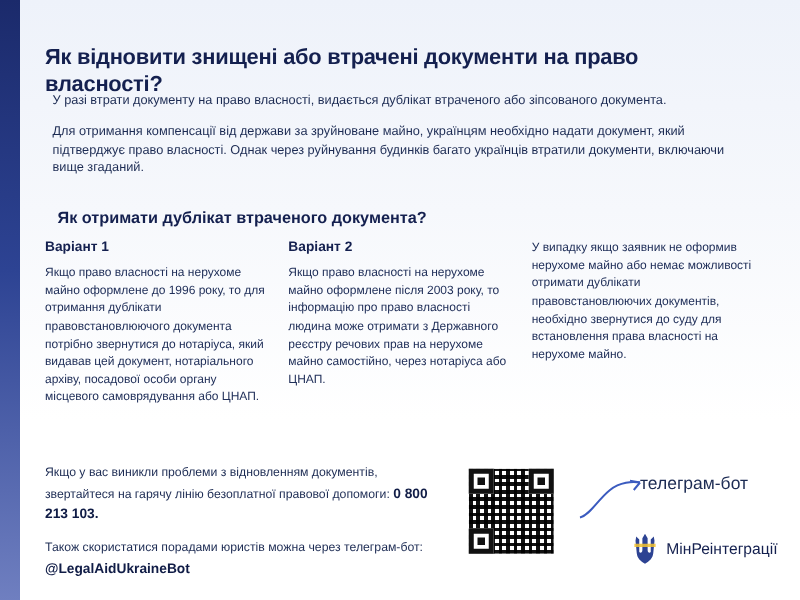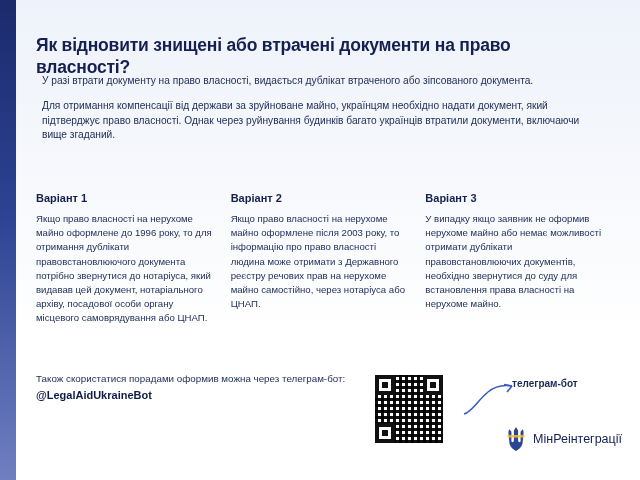--- a/index.html
+++ b/index.html
@@ -109,23 +109,22 @@
     width: 6px; height: 6px; background: #111; display: block;
   }
   .arrow {
     position: absolute;
     left: 462px; top: 382px;
     width: 54px; height: 34px;
   }
   .tg-label {
     position: absolute;
     left: 512px; top: 378px;
-    font-size: 10px;
+    font-size: 14px;
     color: #1c2b53;
-    font-weight: bold;
   }
   .brand {
     position: absolute;
     right: 18px; bottom: 28px;
     display: flex;
     align-items: center;
     gap: 7px;
   }
   .brand-mark {
     width: 20px; height: 26px;
@@ -144,39 +143,42 @@
 
   <div class="left-bar"></div>
 
   <h1 class="title">Як відновити знищені або втрачені документи на право власності?</h1>
 
   <div class="intro">
     <p>У разі втрати документу на право власності, видається дублікат втраченого або зіпсованого документа.</p>
     <p>Для отримання компенсації від держави за зруйноване майно, українцям необхідно надати документ, який підтверджує право власності. Однак через руйнування будинків багато українців втратили документи, включаючи вище згаданий.</p>
   </div>
 
+  <h2 class="subtitle">Як отримати дублікат втраченого документа?</h2>
 
   <div class="columns">
     <div class="col">
       <div class="col-head">Варіант 1</div>
       <div class="col-body">Якщо право власності на нерухоме майно оформлене до 1996 року, то для отримання дублікати правовстановлюючого документа потрібно звернутися до нотаріуса, який видавав цей документ, нотаріального архіву, посадової особи органу місцевого самоврядування або ЦНАП.</div>
     </div>
     <div class="col">
       <div class="col-head">Варіант 2</div>
       <div class="col-body">Якщо право власності на нерухоме майно оформлене після 2003 року, то інформацію про право власності людина може отримати з Державного реєстру речових прав на нерухоме майно самостійно, через нотаріуса або ЦНАП.</div>
     </div>
     <div class="col">
-      <div class="col-head">Варіант 3</div>
       <div class="col-body">У випадку якщо заявник не оформив нерухоме майно або немає можливості отримати дублікати правовстановлюючих документів, необхідно звернутися до суду для встановлення права власності на нерухоме майно.</div>
     </div>
   </div>
 
   <div class="footer">
     <p>
-      <span>Також скористатися порадами оформив можна через телеграм-бот: </span><b>@LegalAidUkraineBot</b>
+      <span>Якщо у вас виникли проблеми з відновленням документів, звертайтеся на гарячу лінію безоплатної правової допомоги: </span><b>0 800 213 103.</b>
+    </p>
+    <p>
+      <span>Також скористатися порадами юристів можна через телеграм-бот: </span><b>@LegalAidUkraineBot</b>
     </p>
   </div>
 
   <div class="qr">
     <div class="qr-inner">
       <span class="qr-eye tl">
           <i></i>
         </span>
       <span class="qr-eye tr">
           <i></i>

